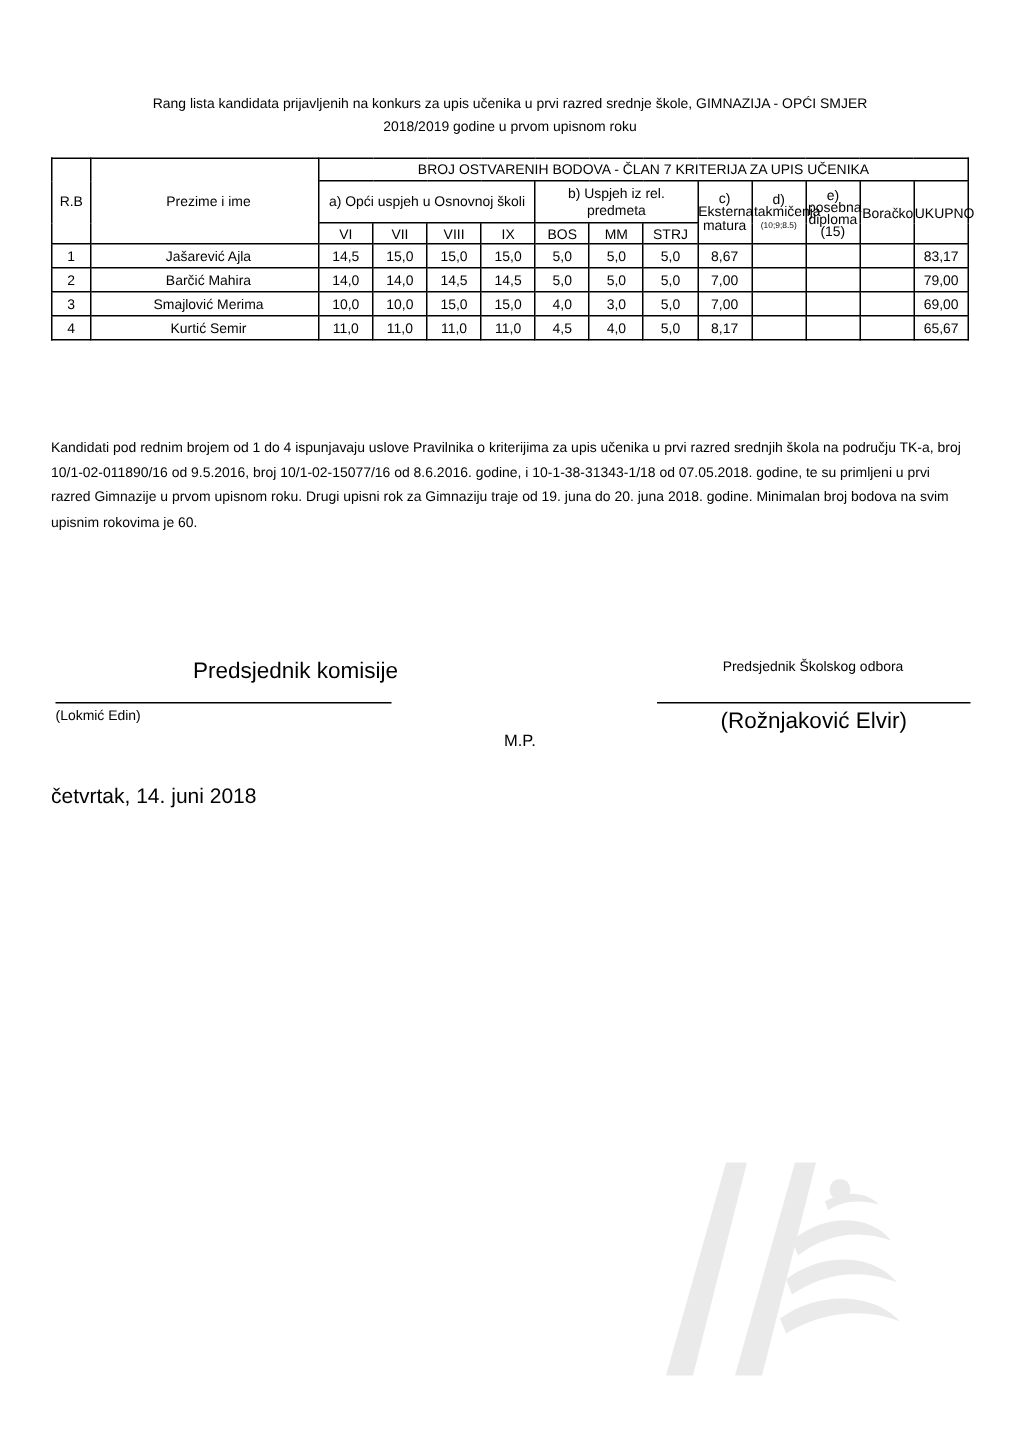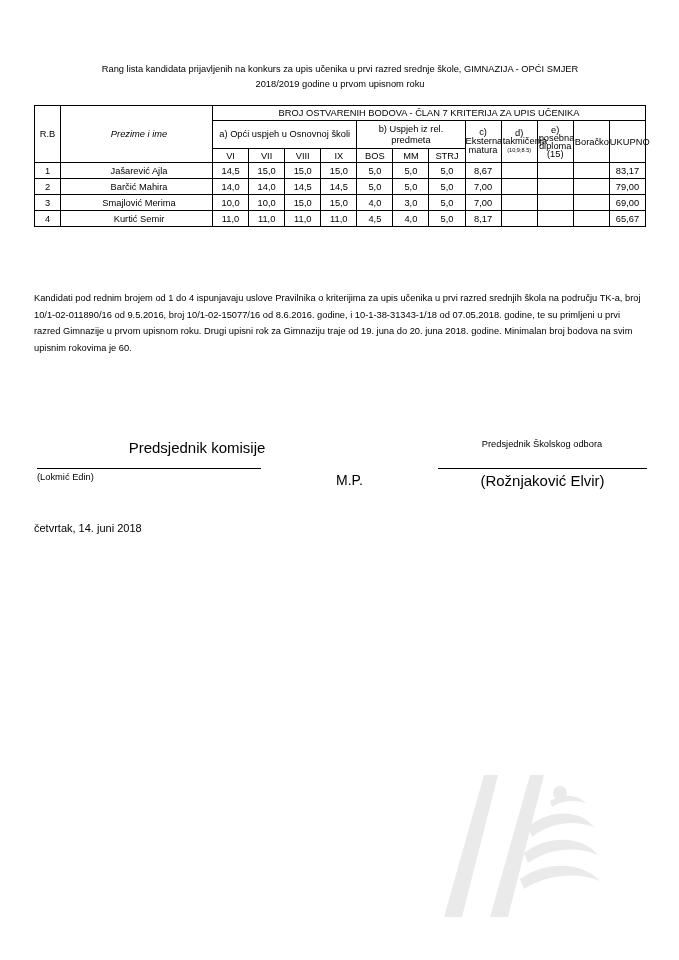--- a/index.html
+++ b/index.html
@@ -139,28 +139,28 @@
     position: absolute;
     left: 438px;
     top: 472px;
     width: 209px;
     text-align: center;
     font-size: 15px;
   }
   .mp {
     position: absolute;
     left: 336px;
-    top: 472px;
-    font-size: 14px;
+    top: 488px;
+    font-size: 11px;
   }
   .date {
     position: absolute;
     left: 34px;
     top: 522px;
-    font-size: 11px;
+    font-size: 14px;
   }
 
   
   .watermark {
     position: absolute;
     right: 22px;
     bottom: 28px;
     width: 170px;
     height: 165px;
     opacity: 0.10;
@@ -175,21 +175,21 @@
   <div class="title-block">
     <div>Rang lista kandidata prijavljenih na konkurs za upis učenika u prvi razred srednje škole, GIMNAZIJA - OPĆI SMJER</div>
     <div>2018/2019 godine u prvom upisnom roku</div>
   </div>
 
   <div class="table-wrap">
     <table class="rank">
       <thead>
         <tr>
           <td class="rb-cell" rowspan="3">R.B</td>
-          <td class="name-cell" rowspan="3" style="text-align:center;font-style:italic;">Prezime i ime</td>
+          <td class="name-cell" rowspan="3" style="text-align:center;">Prezime i ime</td>
           <td class="hdr-group" colspan="12">BROJ OSTVARENIH BODOVA - ČLAN 7 KRITERIJA ZA UPIS UČENIKA</td>
         </tr>
         <tr>
           <td class="hdr-sub" colspan="4">a) Opći uspjeh u Osnovnoj školi</td>
           <td class="hdr-sub" colspan="3">b) Uspjeh iz rel. predmeta</td>
           <td class="em-cell hdr-sm" rowspan="2">c) Eksterna matura</td>
           <td class="tk-cell hdr-tiny" rowspan="2">
             <span>d) takmičenja</span><br>
             <span class="small2">(10;9;8.5)</span>
           </td>

